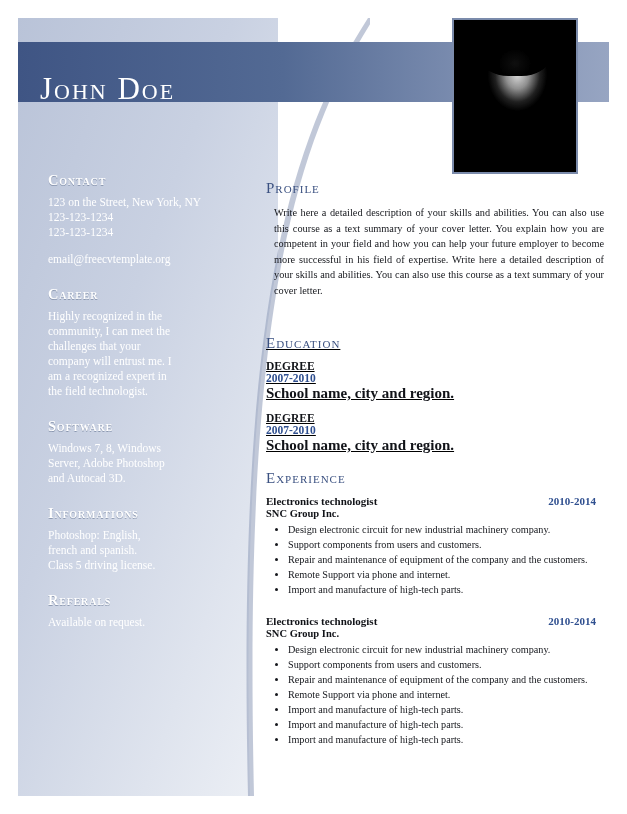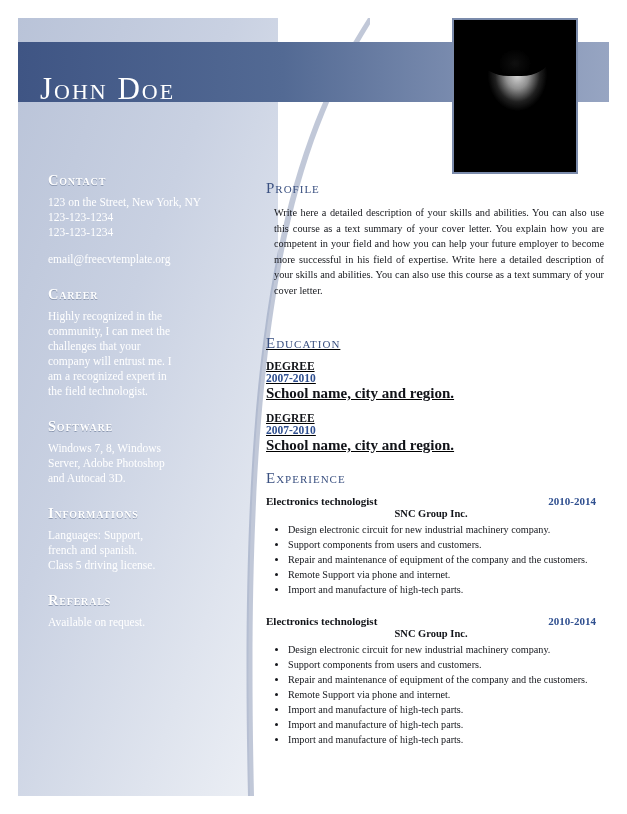--- a/index.html
+++ b/index.html
@@ -187,21 +187,20 @@
     font-size: 11px;
     font-weight: bold;
     color: #2f4f8f;
   }
   .job-company {
     font-family: "Liberation Serif", serif;
     font-size: 10.5px;
     font-weight: bold;
     color: #111318;
     margin: 1px 0 3px 0;
-    text-align: center;
   }
   ul.job-bullets {
     margin: 0;
     padding-left: 22px;
     list-style: disc;
   }
   ul.job-bullets li {
     font-family: "Liberation Serif", serif;
     font-size: 10.2px;
     line-height: 15px;
@@ -261,21 +260,21 @@
       <p class="side-text">
         <span class="side-line">Windows 7, 8, Windows</span>
         <span class="side-line">Server, Adobe Photoshop</span>
         <span class="side-line">and Autocad 3D.</span>
       </p>
     </div>
 
     <div class="side-block">
       <div class="side-heading">Informations</div>
       <p class="side-text">
-        <span class="side-line">Languages: Support,</span>
+        <span class="side-line">Photoshop: English,</span>
         <span class="side-line">french and spanish.</span>
         <span class="side-line">Class 5 driving license.</span>
       </p>
     </div>
 
 
     <div class="side-block">
       <div class="side-heading">Referals</div>
       <p class="side-text">
         <span class="side-line">Available on request.</span>

